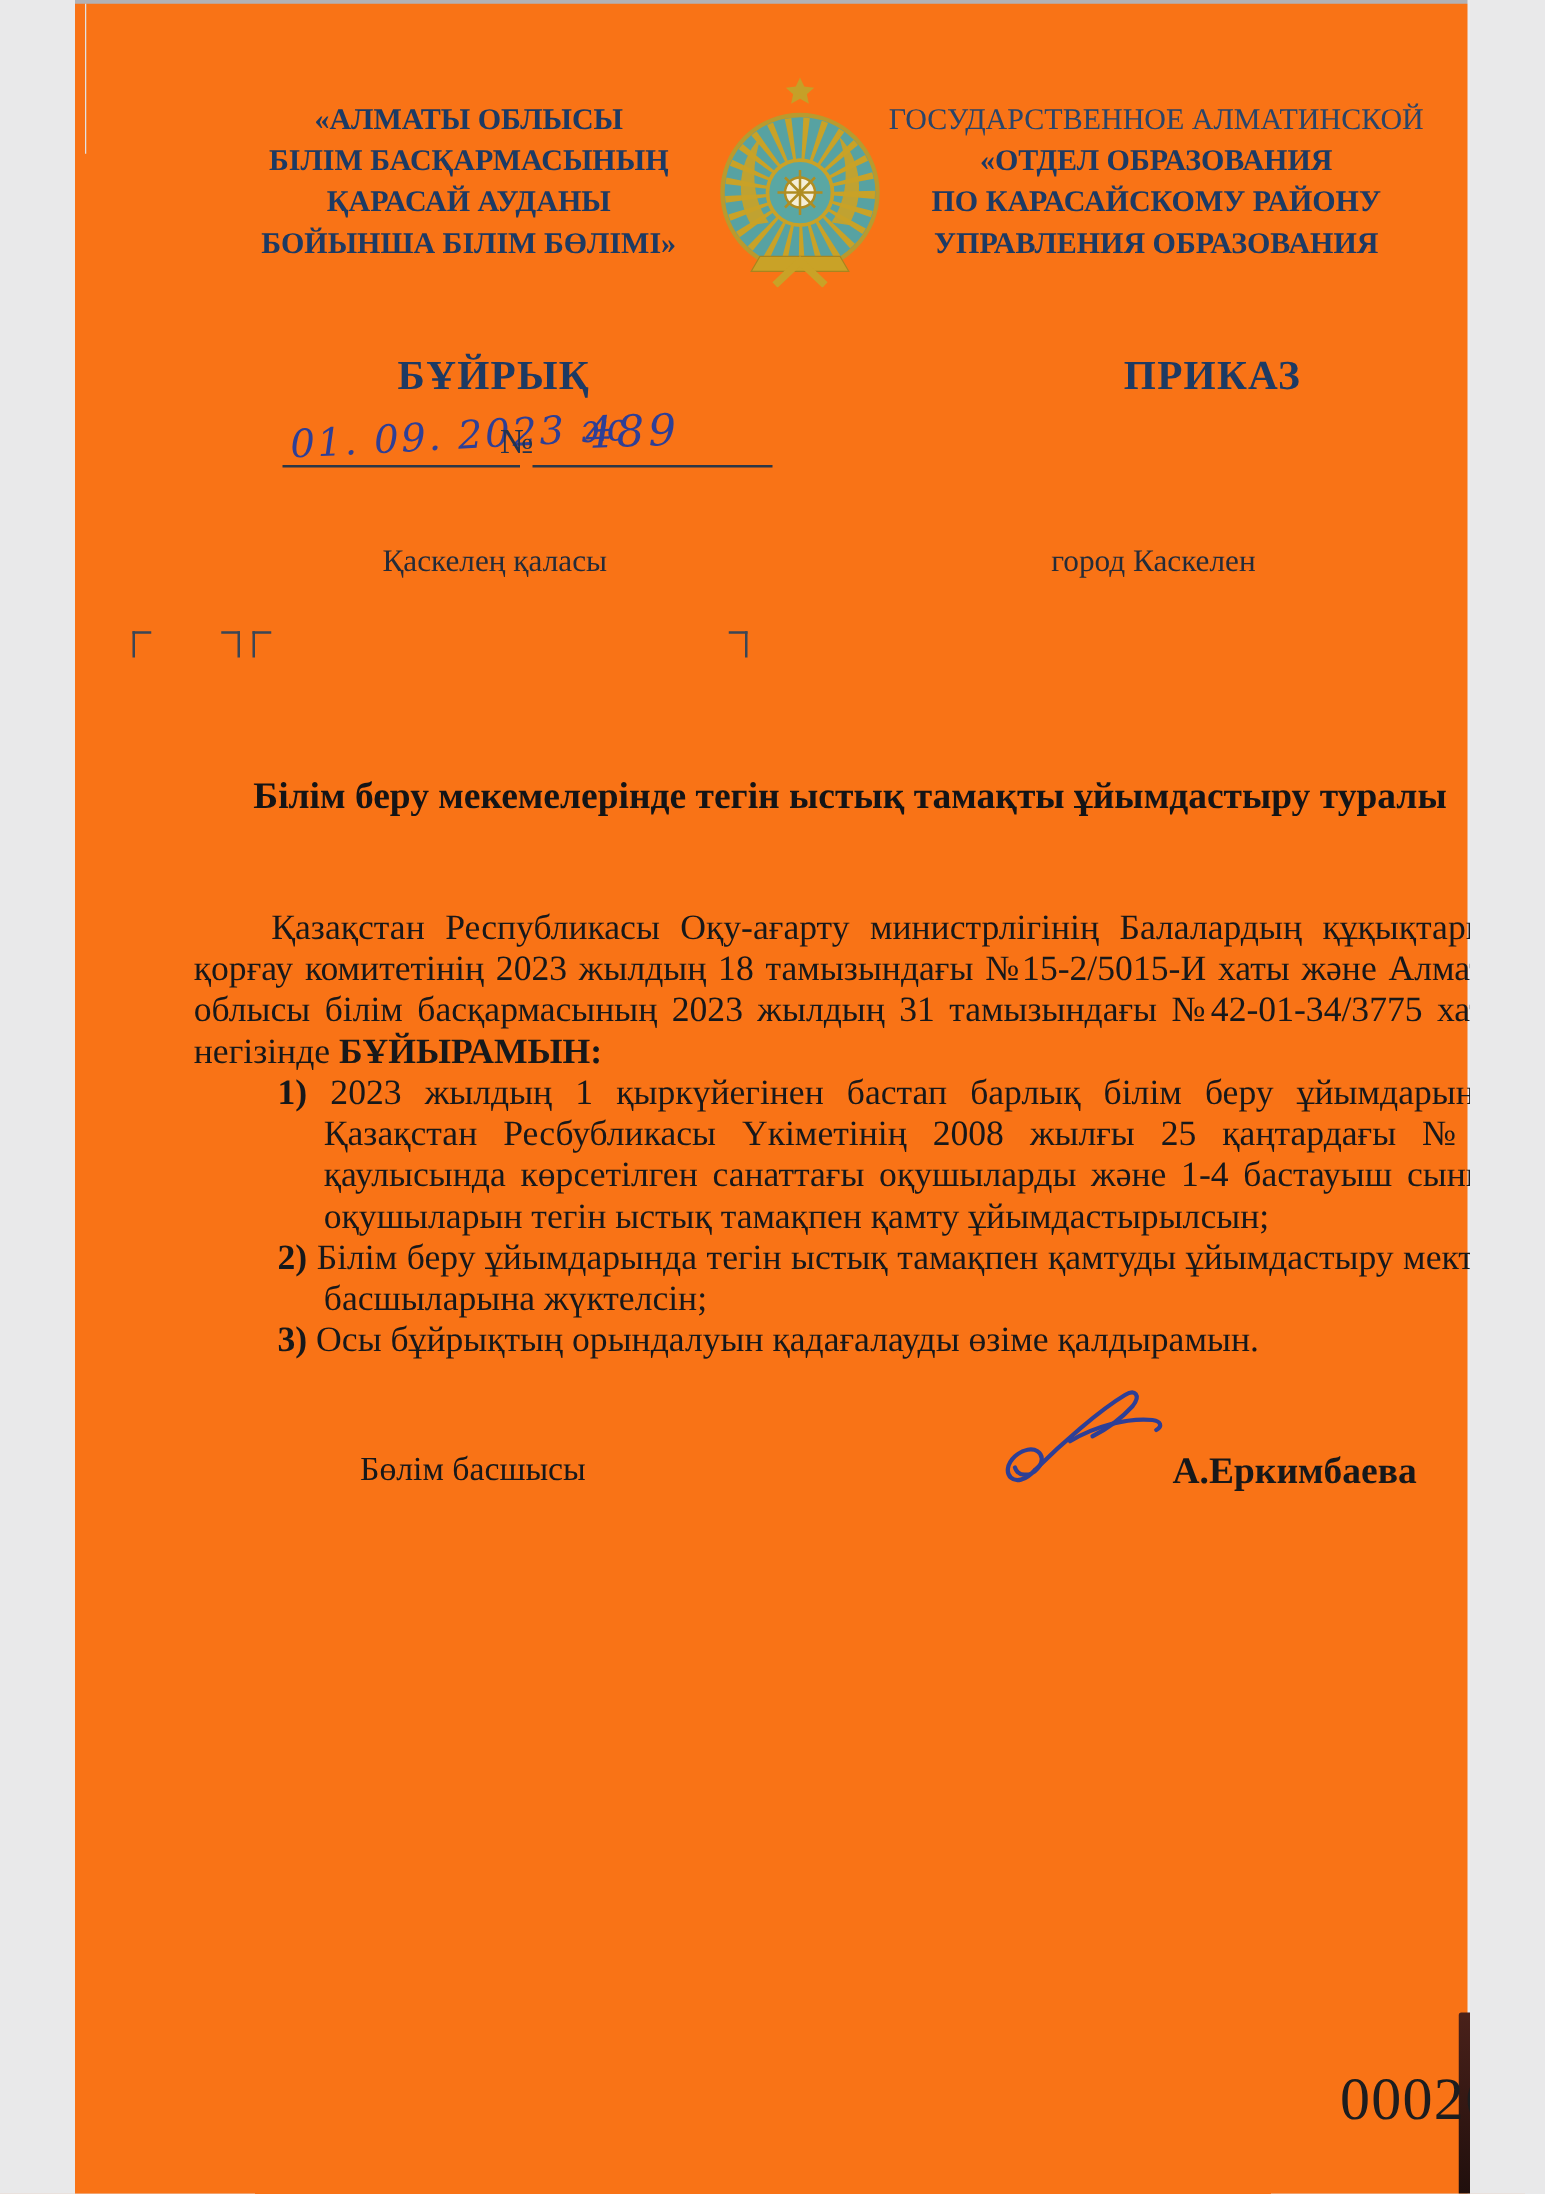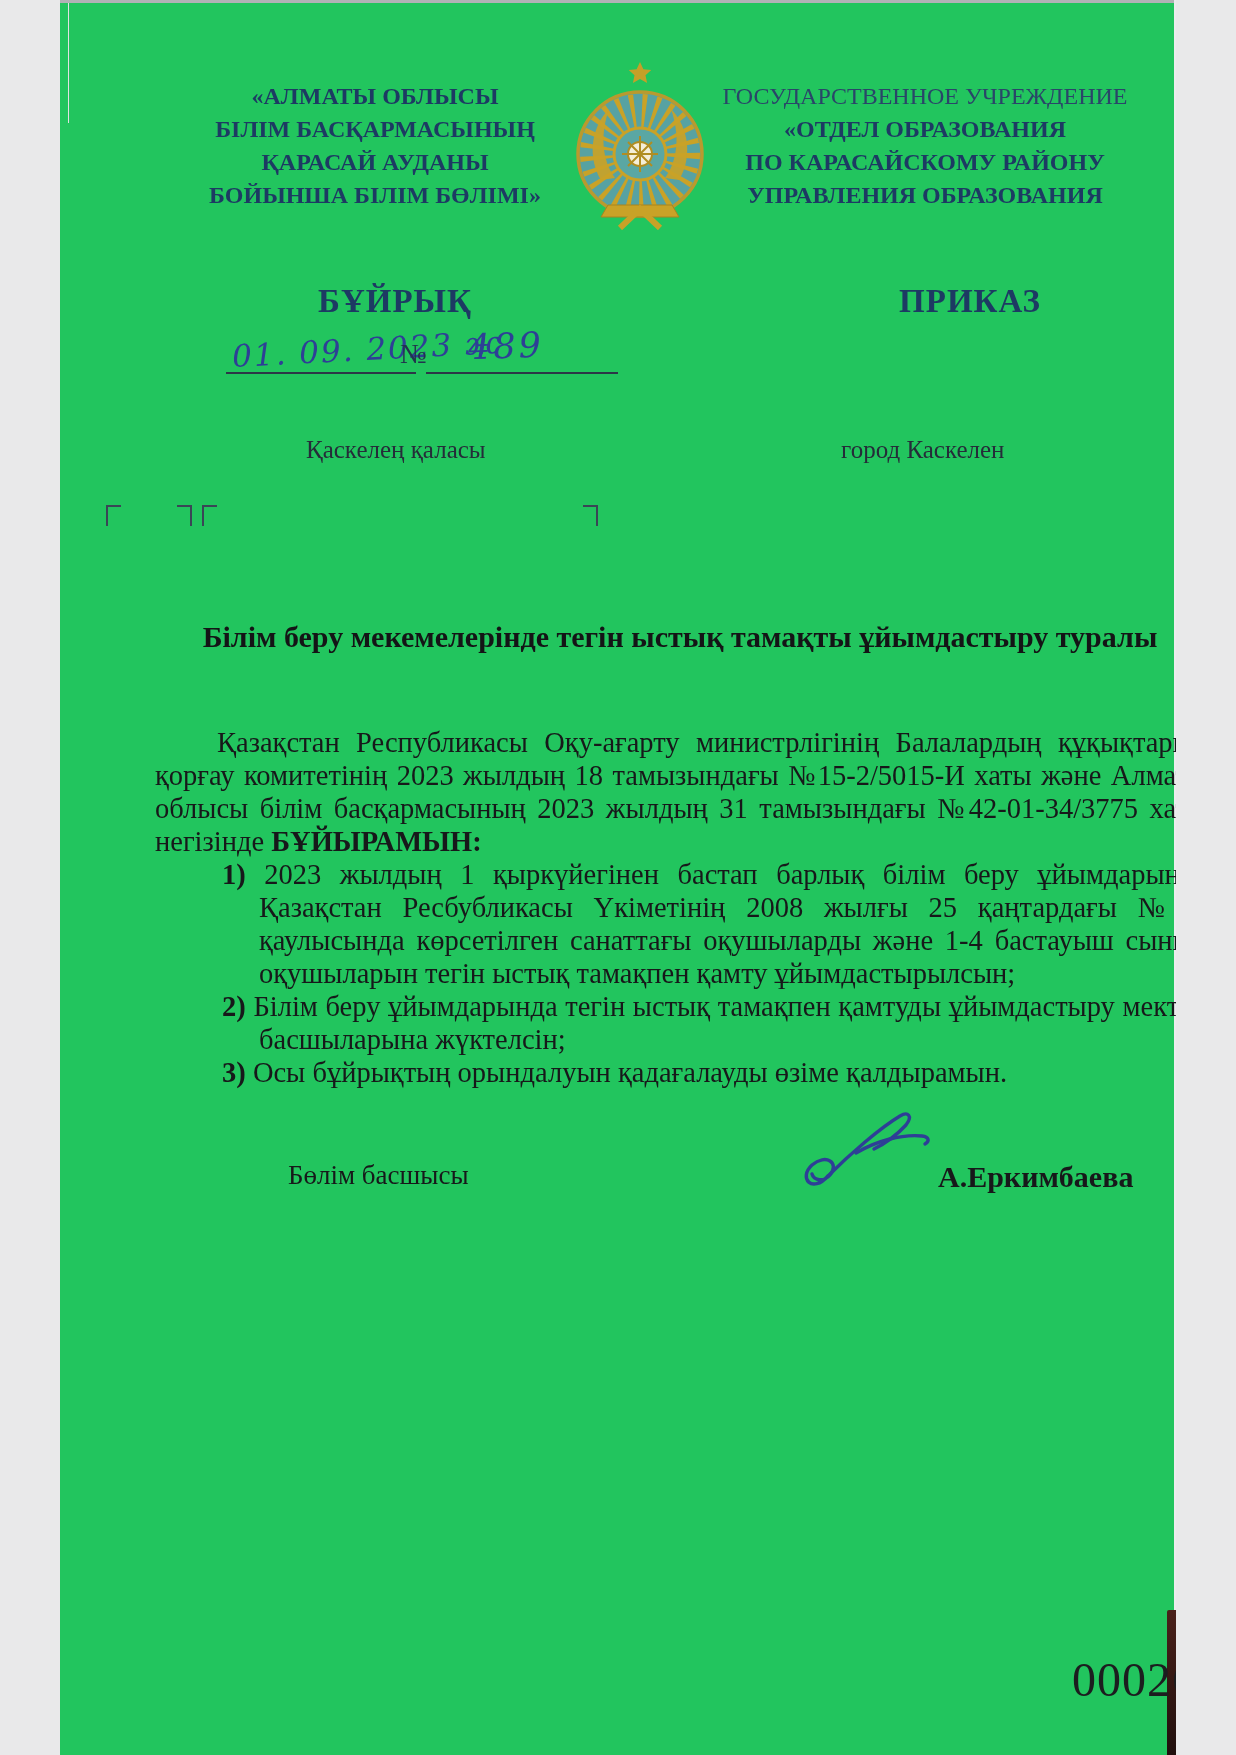--- a/index.html
+++ b/index.html
@@ -1,20 +1,20 @@
 <!DOCTYPE html>
 <html lang="kk"><head>
 <meta charset="utf-8">
 <style>
   html,body{margin:0;padding:0;background:#e9e9ea;}
   .page{
     position:relative;
     width:1116px;height:1755px;
     margin:0 auto;
-    background:#22c55e;
+    background:#f97316;
     font-family:"Liberation Serif","DejaVu Serif",serif;
     color:#1a1b1d;
     overflow:hidden;
   }
   
   .scan-top{position:absolute;top:0;left:0;width:100%;height:3px;background:#b2b2b6;}
   .scan-left{position:absolute;top:3px;left:8px;width:1px;height:120px;background:#e2e2e4;}
   .scan-right{position:absolute;top:0;right:0;width:2px;height:100%;background:#ececee;}
   .scan-stripe{position:absolute;right:0;top:1610px;width:9px;height:145px;
     background:linear-gradient(to bottom,#4a211a,#200f0d);border-radius:2px 0 0 0;}
@@ -107,21 +107,21 @@
       <path d="M70,78 V114 M52,96 H88 M58,84 L82,108 M82,84 L58,108" stroke="#b08d22" stroke-width="2" fill="none"></path>
       <circle cx="70" cy="96" r="62" fill="none" stroke="#b99a2e" stroke-width="3.5"></circle>
       <path d="M31,122 C18,101 20,70 39,51 C30,77 32,102 45,120 Z" fill="#c9a227" opacity="0.92"></path>
       <path d="M109,122 C122,101 120,70 101,51 C110,77 108,102 95,120 Z" fill="#c9a227" opacity="0.92"></path>
       <path d="M38,147 L102,147 L109,159 L31,159 Z" fill="#c9a227" stroke="#a8841f" stroke-width="1"></path>
       <path d="M50,170 L70,151 L90,170" stroke="#c9a227" stroke-width="6" fill="none"></path>
     </svg>
   </div>
 
   <div class="org-right">
-    <div class="org-top">ГОСУДАРСТВЕННОЕ УЧРЕЖДЕНИЕ</div>
+    <div class="org-top">ГОСУДАРСТВЕННОЕ АЛМАТИНСКОЙ</div>
     <div>«ОТДЕЛ ОБРАЗОВАНИЯ</div>
     <div>ПО КАРАСАЙСКОМУ РАЙОНУ</div>
     <div>УПРАВЛЕНИЯ ОБРАЗОВАНИЯ</div>
   </div>
 
   <div class="order-kk">БҰЙРЫҚ</div>
   <div class="order-ru">ПРИКАЗ</div>
 
   <div class="hand date-hand">01. 09. 2023 ж</div>
   <div class="num-sign">№</div>

